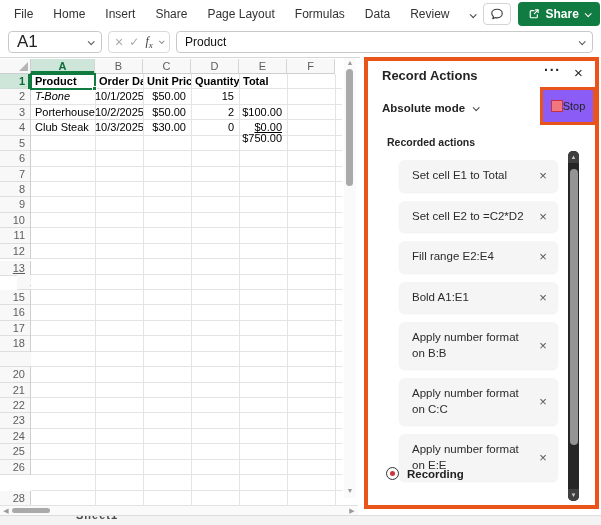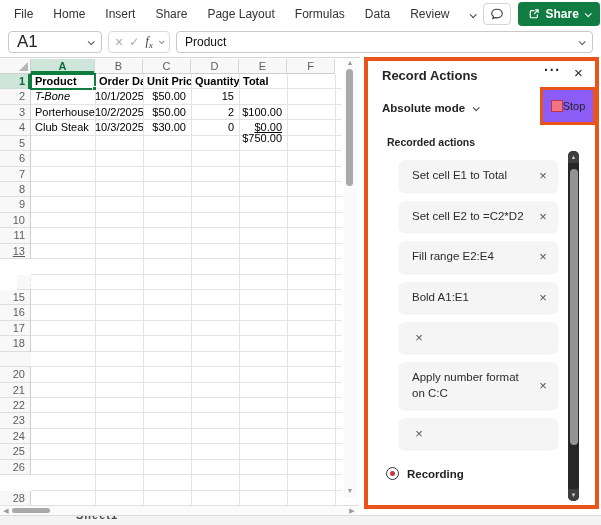--- a/index.html
+++ b/index.html
@@ -175,21 +175,21 @@
         <div class="row-h" style="top: 46.86px; height: 15.43px; line-height: 15.43px;">3</div>
         <div class="row-h" style="top: 62.29px; height: 15.43px; line-height: 15.43px;">4</div>
         <div class="row-h" style="top: 77.72px; height: 15.43px; line-height: 15.43px;">5</div>
         <div class="row-h" style="top: 93.15px; height: 15.43px; line-height: 15.43px;">6</div>
         <div class="row-h" style="top: 108.58px; height: 15.43px; line-height: 15.43px;">7</div>
         <div class="row-h" style="top: 124.01px; height: 15.43px; line-height: 15.43px;">8</div>
         <div class="row-h" style="top: 139.44px; height: 15.43px; line-height: 15.43px;">9</div>
         <div class="row-h" style="top: 154.87px; height: 15.43px; line-height: 15.43px;">10</div>
         <div class="row-h" style="top: 170.3px; height: 15.43px; line-height: 15.43px;">11</div>
         <div class="row-h" style="top: 185.73px; height: 15.43px; line-height: 15.43px;">12</div>
-        <div class="row-h" style="top: 186px; height: 15.43px; line-height: 15.43px; text-decoration: underline;">13</div>
+        <div class="row-h" style="top: 203px; height: 15.43px; line-height: 15.43px; text-decoration: underline;">13</div>
         <div class="row-h" style="top: 216.59px; height: 15.43px; line-height: 15.43px; margin-left: 17px;">14</div>
         <div class="row-h" style="top: 232.02px; height: 15.43px; line-height: 15.43px;">15</div>
         <div class="row-h" style="top: 247.45px; height: 15.43px; line-height: 15.43px;">16</div>
         <div class="row-h" style="top: 262.88px; height: 15.43px; line-height: 15.43px;">17</div>
         <div class="row-h" style="top: 278.31px; height: 15.43px; line-height: 15.43px;">18</div>
         <div class="row-h" style="top: 293.74px; height: 15.43px; line-height: 15.43px; padding-left: 40px;">19</div>
         <div class="row-h" style="top: 309.17px; height: 15.43px; line-height: 15.43px;">20</div>
         <div class="row-h" style="top: 324.6px; height: 15.43px; line-height: 15.43px;">21</div>
         <div class="row-h" style="top: 340.03px; height: 15.43px; line-height: 15.43px;">22</div>
         <div class="row-h" style="top: 355.46px; height: 15.43px; line-height: 15.43px;">23</div>
@@ -280,27 +280,29 @@
         </div>
         <div class="card">
           <span class="txt">Fill range E2:E4</span>
           <span class="x">×</span>
         </div>
         <div class="card">
           <span class="txt">Bold A1:E1</span>
           <span class="x">×</span>
         </div>
         <div class="card">
+          <span class="txt">Apply number format on B:B</span>
           <span class="x">×</span>
         </div>
         <div class="card">
           <span class="txt">Apply number format on C:C</span>
           <span class="x">×</span>
         </div>
         <div class="card">
+          <span class="txt">Apply number format on E:E</span>
           <span class="x">×</span>
         </div>
       </div>
 
     <div id="recording-row">
       <span id="rec-icon"></span>
       <span id="recording-text">Recording</span>
     </div>
 
     <div id="panel-scroll">

